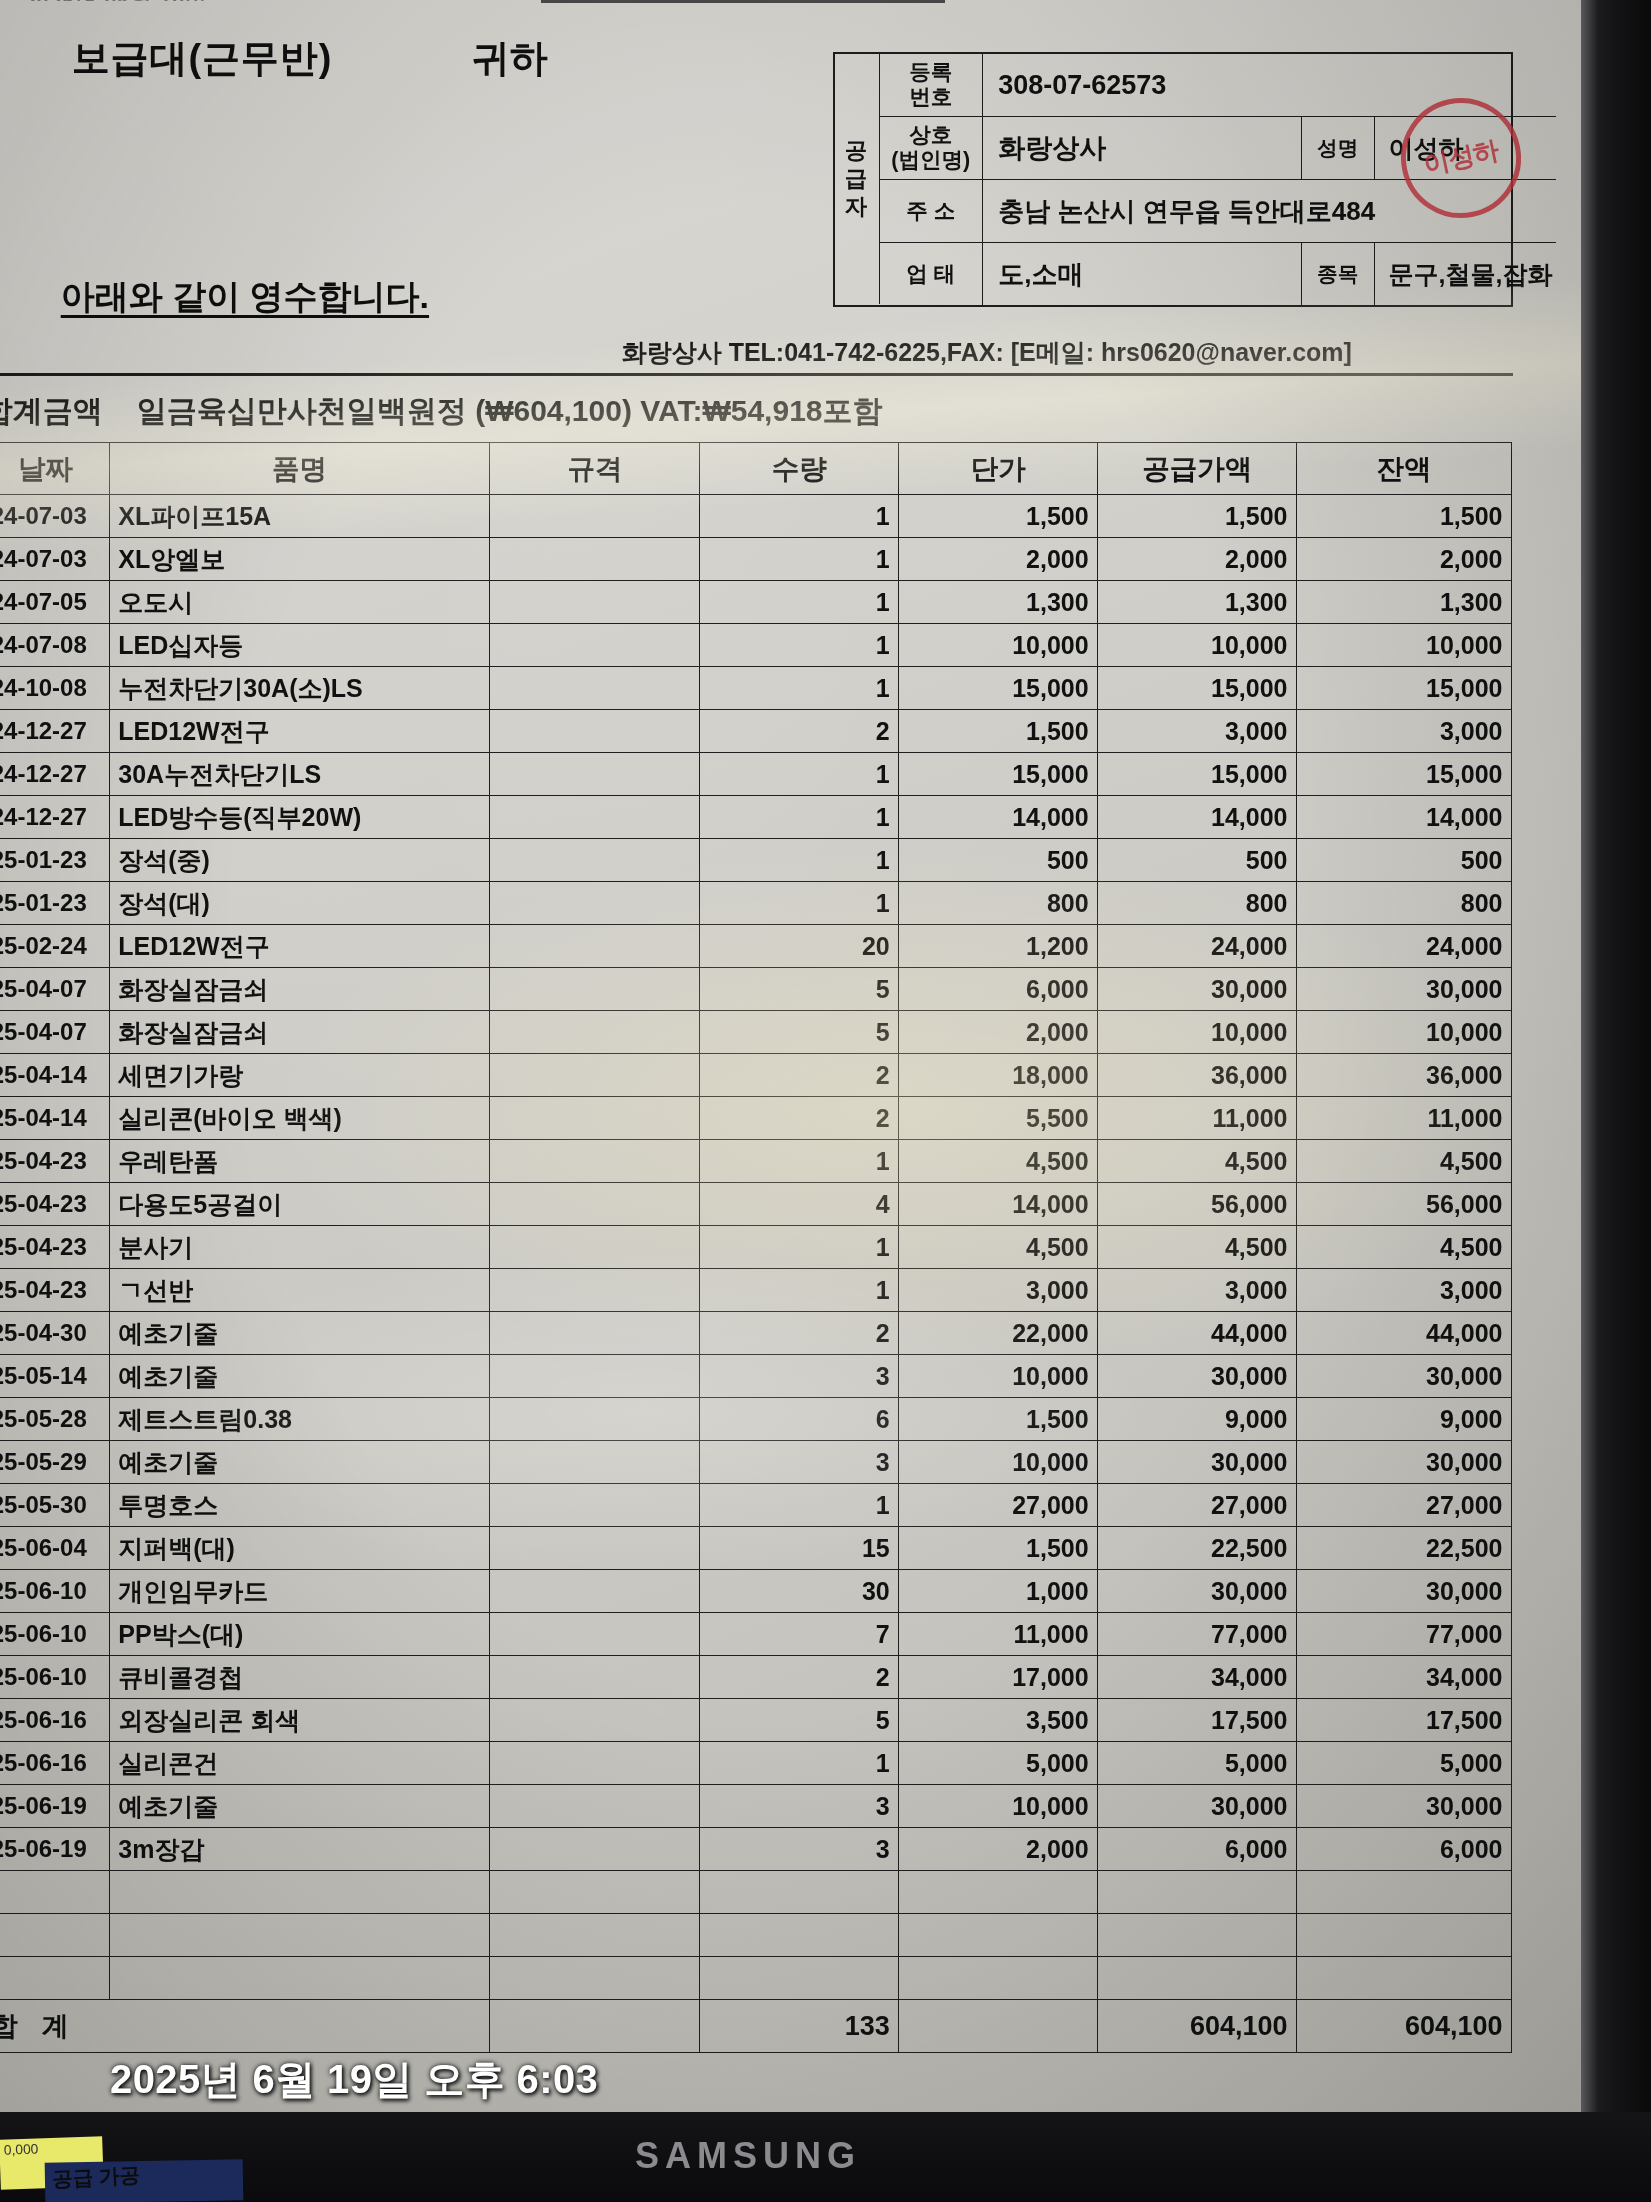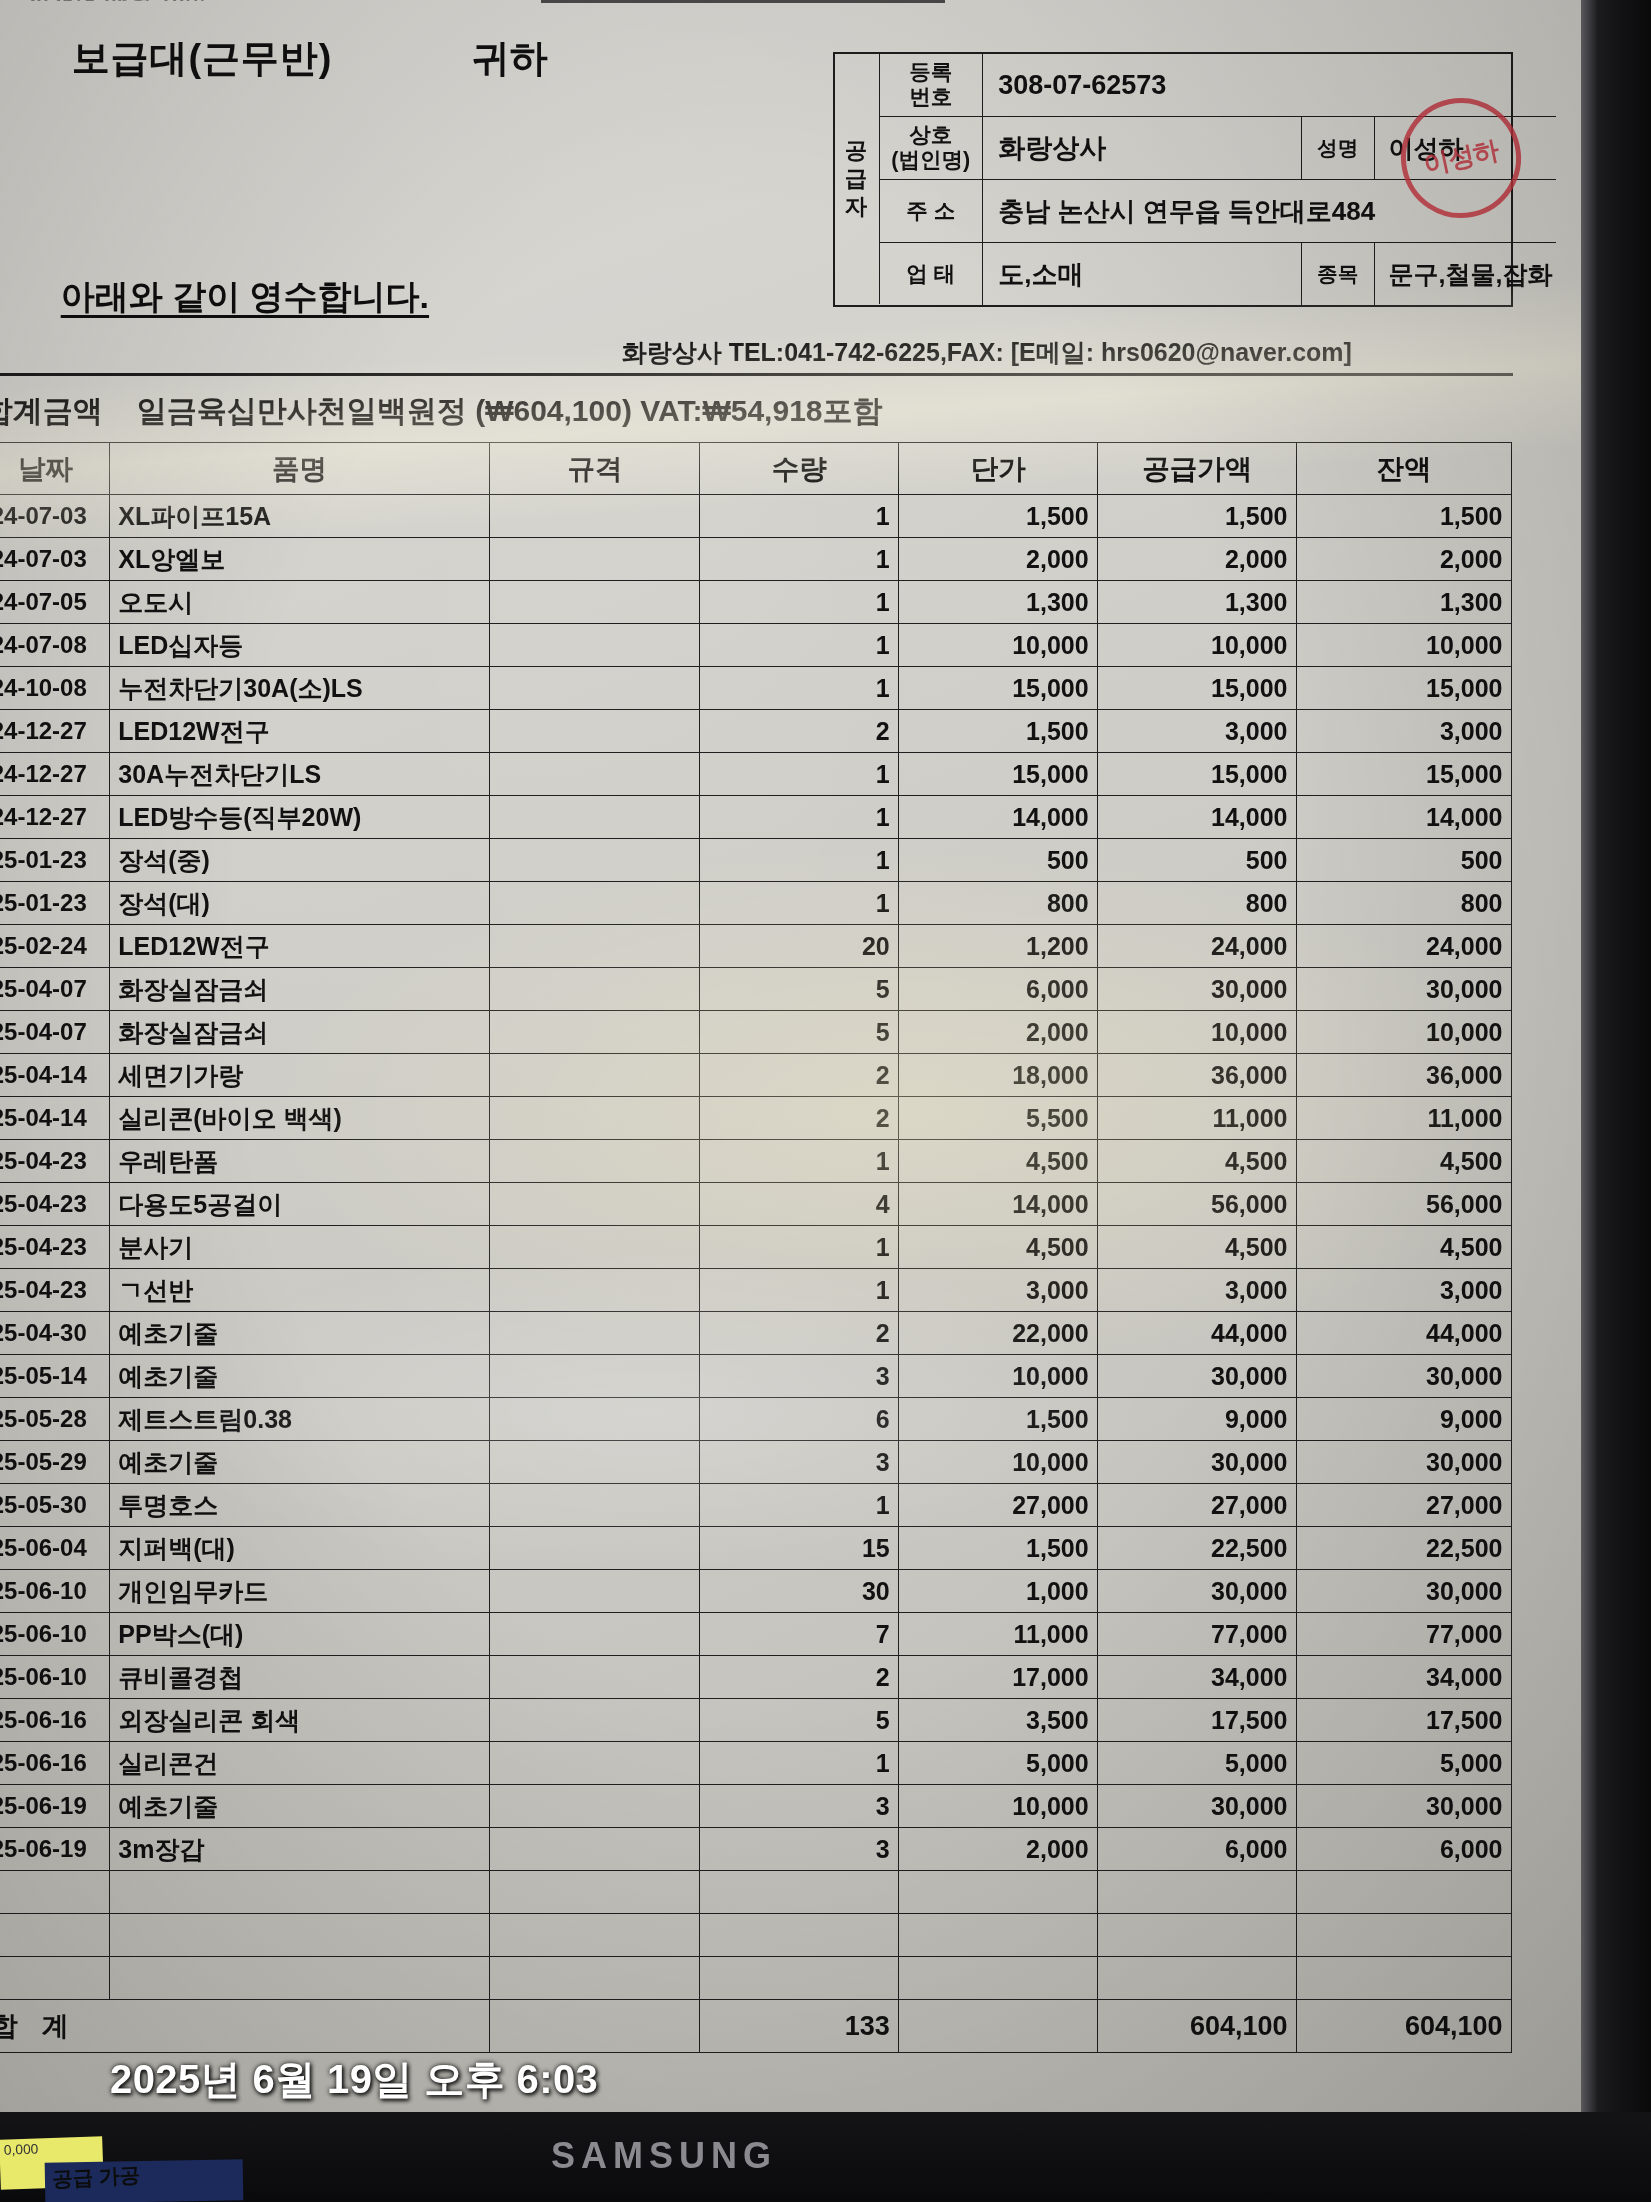--- a/index.html
+++ b/index.html
@@ -326,21 +326,21 @@
     top: 2112px;
     width: 1652px;
     height: 90px;
     background: linear-gradient(180deg, #141416 0%, #0a0a0c 100%);
   }
   #brand {
     position: absolute;
     left: 551px;
     top: 2135px;
     width: 310px;
-    text-align: left;
+    text-align: right;
     color: #8a8a8f;
     font-size: 36px;
     font-weight: bold;
     letter-spacing: 6px;
   }
   
   #right-strip {
     position: absolute;
     left: 1581px;
     top: 0;

